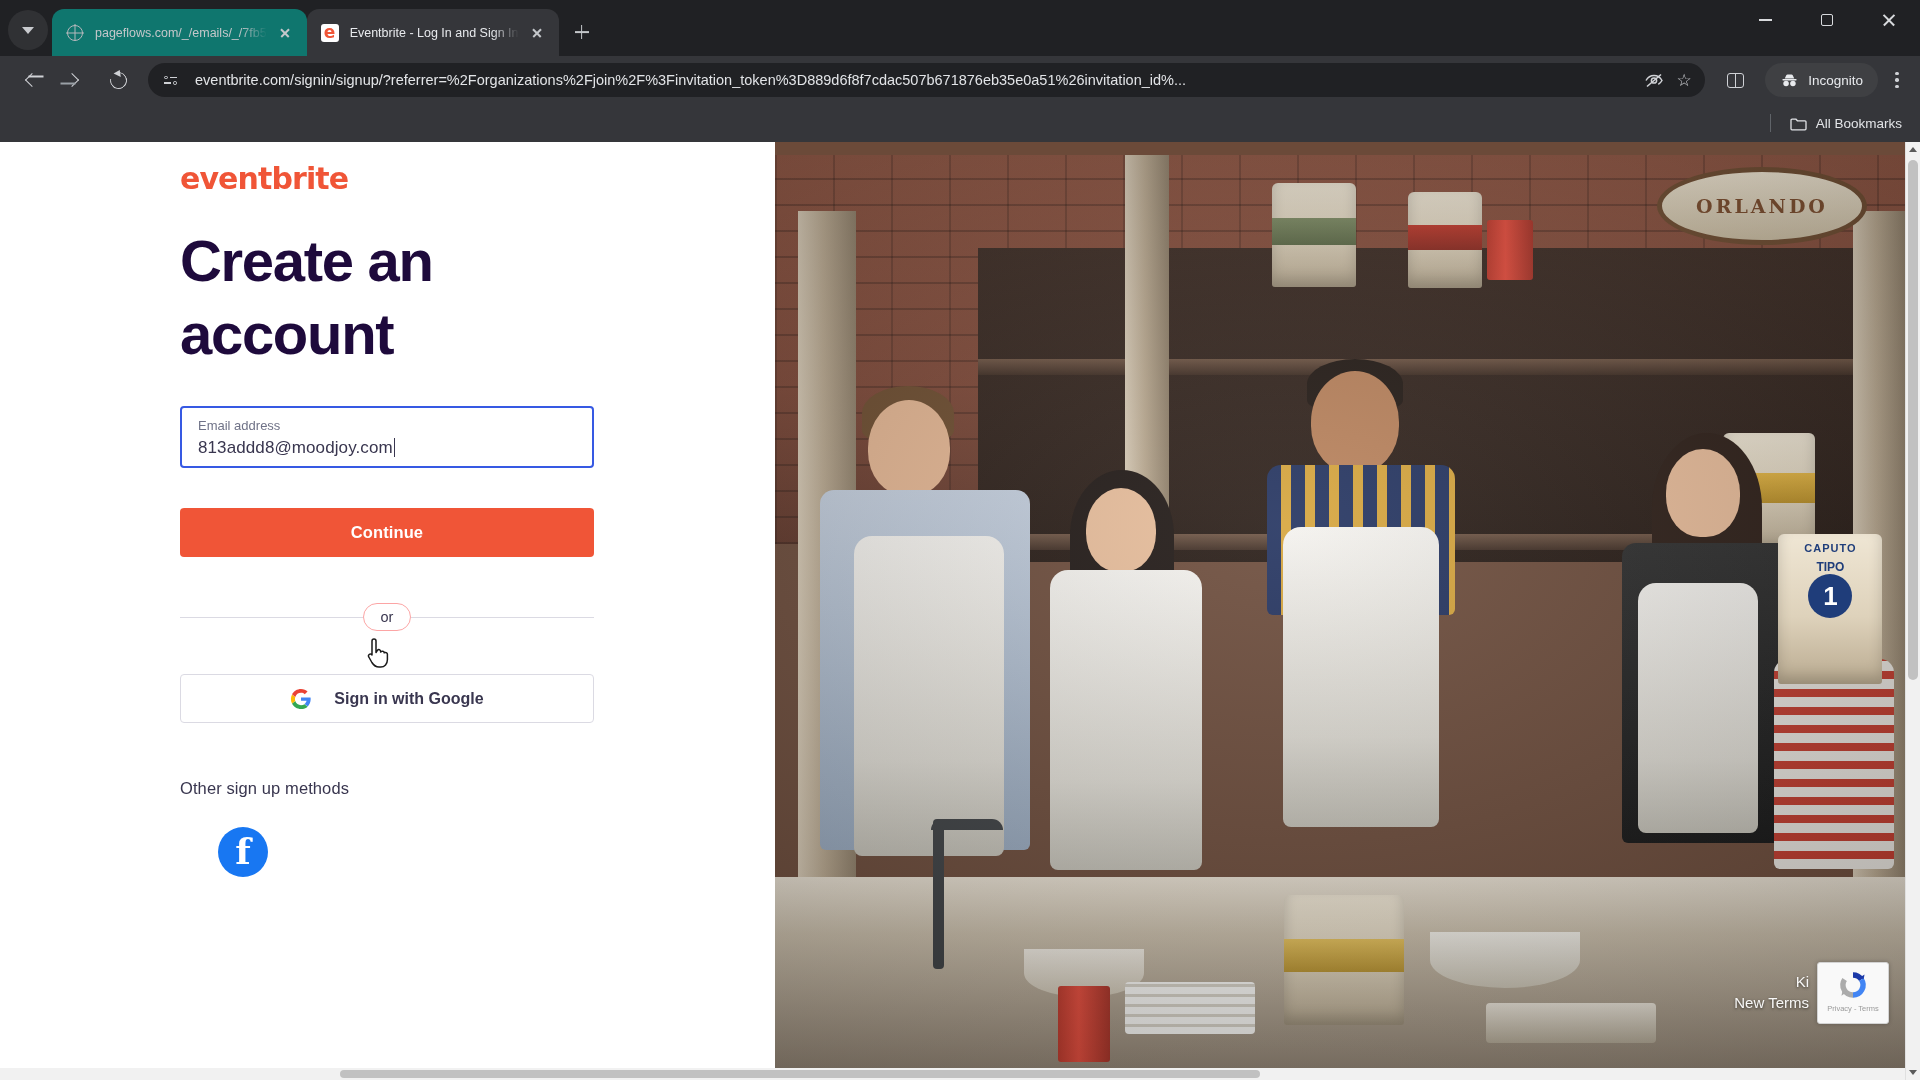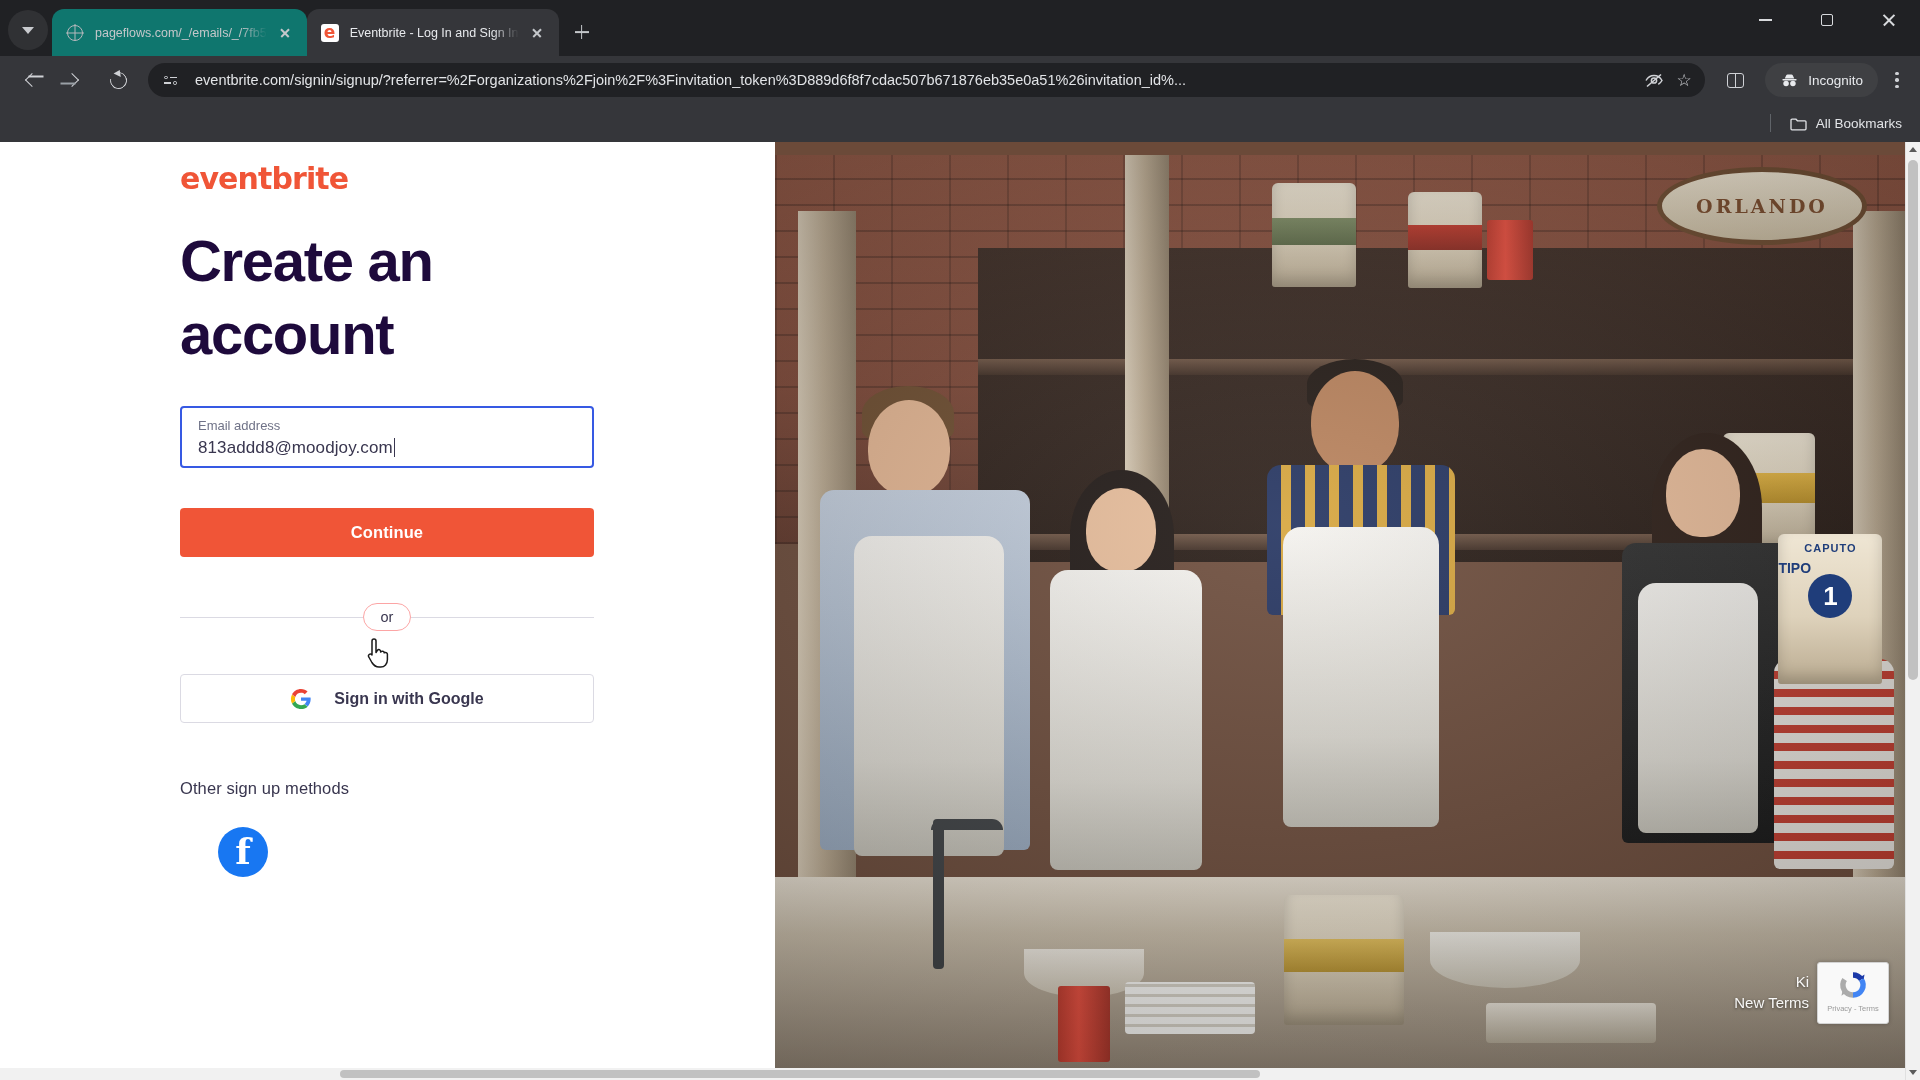--- a/index.html
+++ b/index.html
@@ -509,21 +509,21 @@
           <div class="sack" style="left:56%; top:4%; width:74px; height:96px;">
             <div class="band" style="background:linear-gradient(180deg,#c0392b,#8e2a20);"></div>
           </div>
           <div class="canred" style="left:63%; top:7%; width:46px; height:60px;"></div>
           <div class="sack" style="right:8%; top:30%; width:92px; height:118px;">
             <div class="band" style="background:linear-gradient(180deg,#e2b33f,#b88d24);"></div>
           </div>
 
           <div class="sack" style="right:2%; top:41%; width:104px; height:150px; z-index:3;">
             <div style="position:absolute;left:0;right:0;top:8px;text-align:center;font-size:11px;font-weight:700;color:#1f3d7a;letter-spacing:1px;">CAPUTO</div>
-            <div style="position:absolute;left:0;right:0;top:26px;font-size:14px;font-weight:700;color:#1f3d7a;">TIPO</div>
+            <div style="position:absolute;left:0;right:0;top:26px;text-align:center;font-size:12px;font-weight:700;color:#1f3d7a;">TIPO</div>
             <div style="position:absolute;left:50%;transform:translateX(-50%);top:40px;width:44px;height:44px;border-radius:50%;background:#1f3d7a;color:#fff;font-size:26px;font-weight:700;display:flex;align-items:center;justify-content:center;">1</div>
           </div>
 
           <div class="counter"></div>
 
           <div class="person" style="left:4%; top:25%; width:210px; height:62%;">
             <div class="hair" style="left:42px; top:0; width:92px; height:54px; background:#6b4a2c;"></div>
             <div class="head" style="left:48px; top:14px; width:82px; height:96px; background:#e4b591;"></div>
             <div class="shirt" style="left:0; top:104px; width:210px; height:360px; background:linear-gradient(180deg,#c3cedd,#97a8bd);"></div>
             <div class="apron" style="left:34px; top:150px; width:150px; height:320px;"></div>

